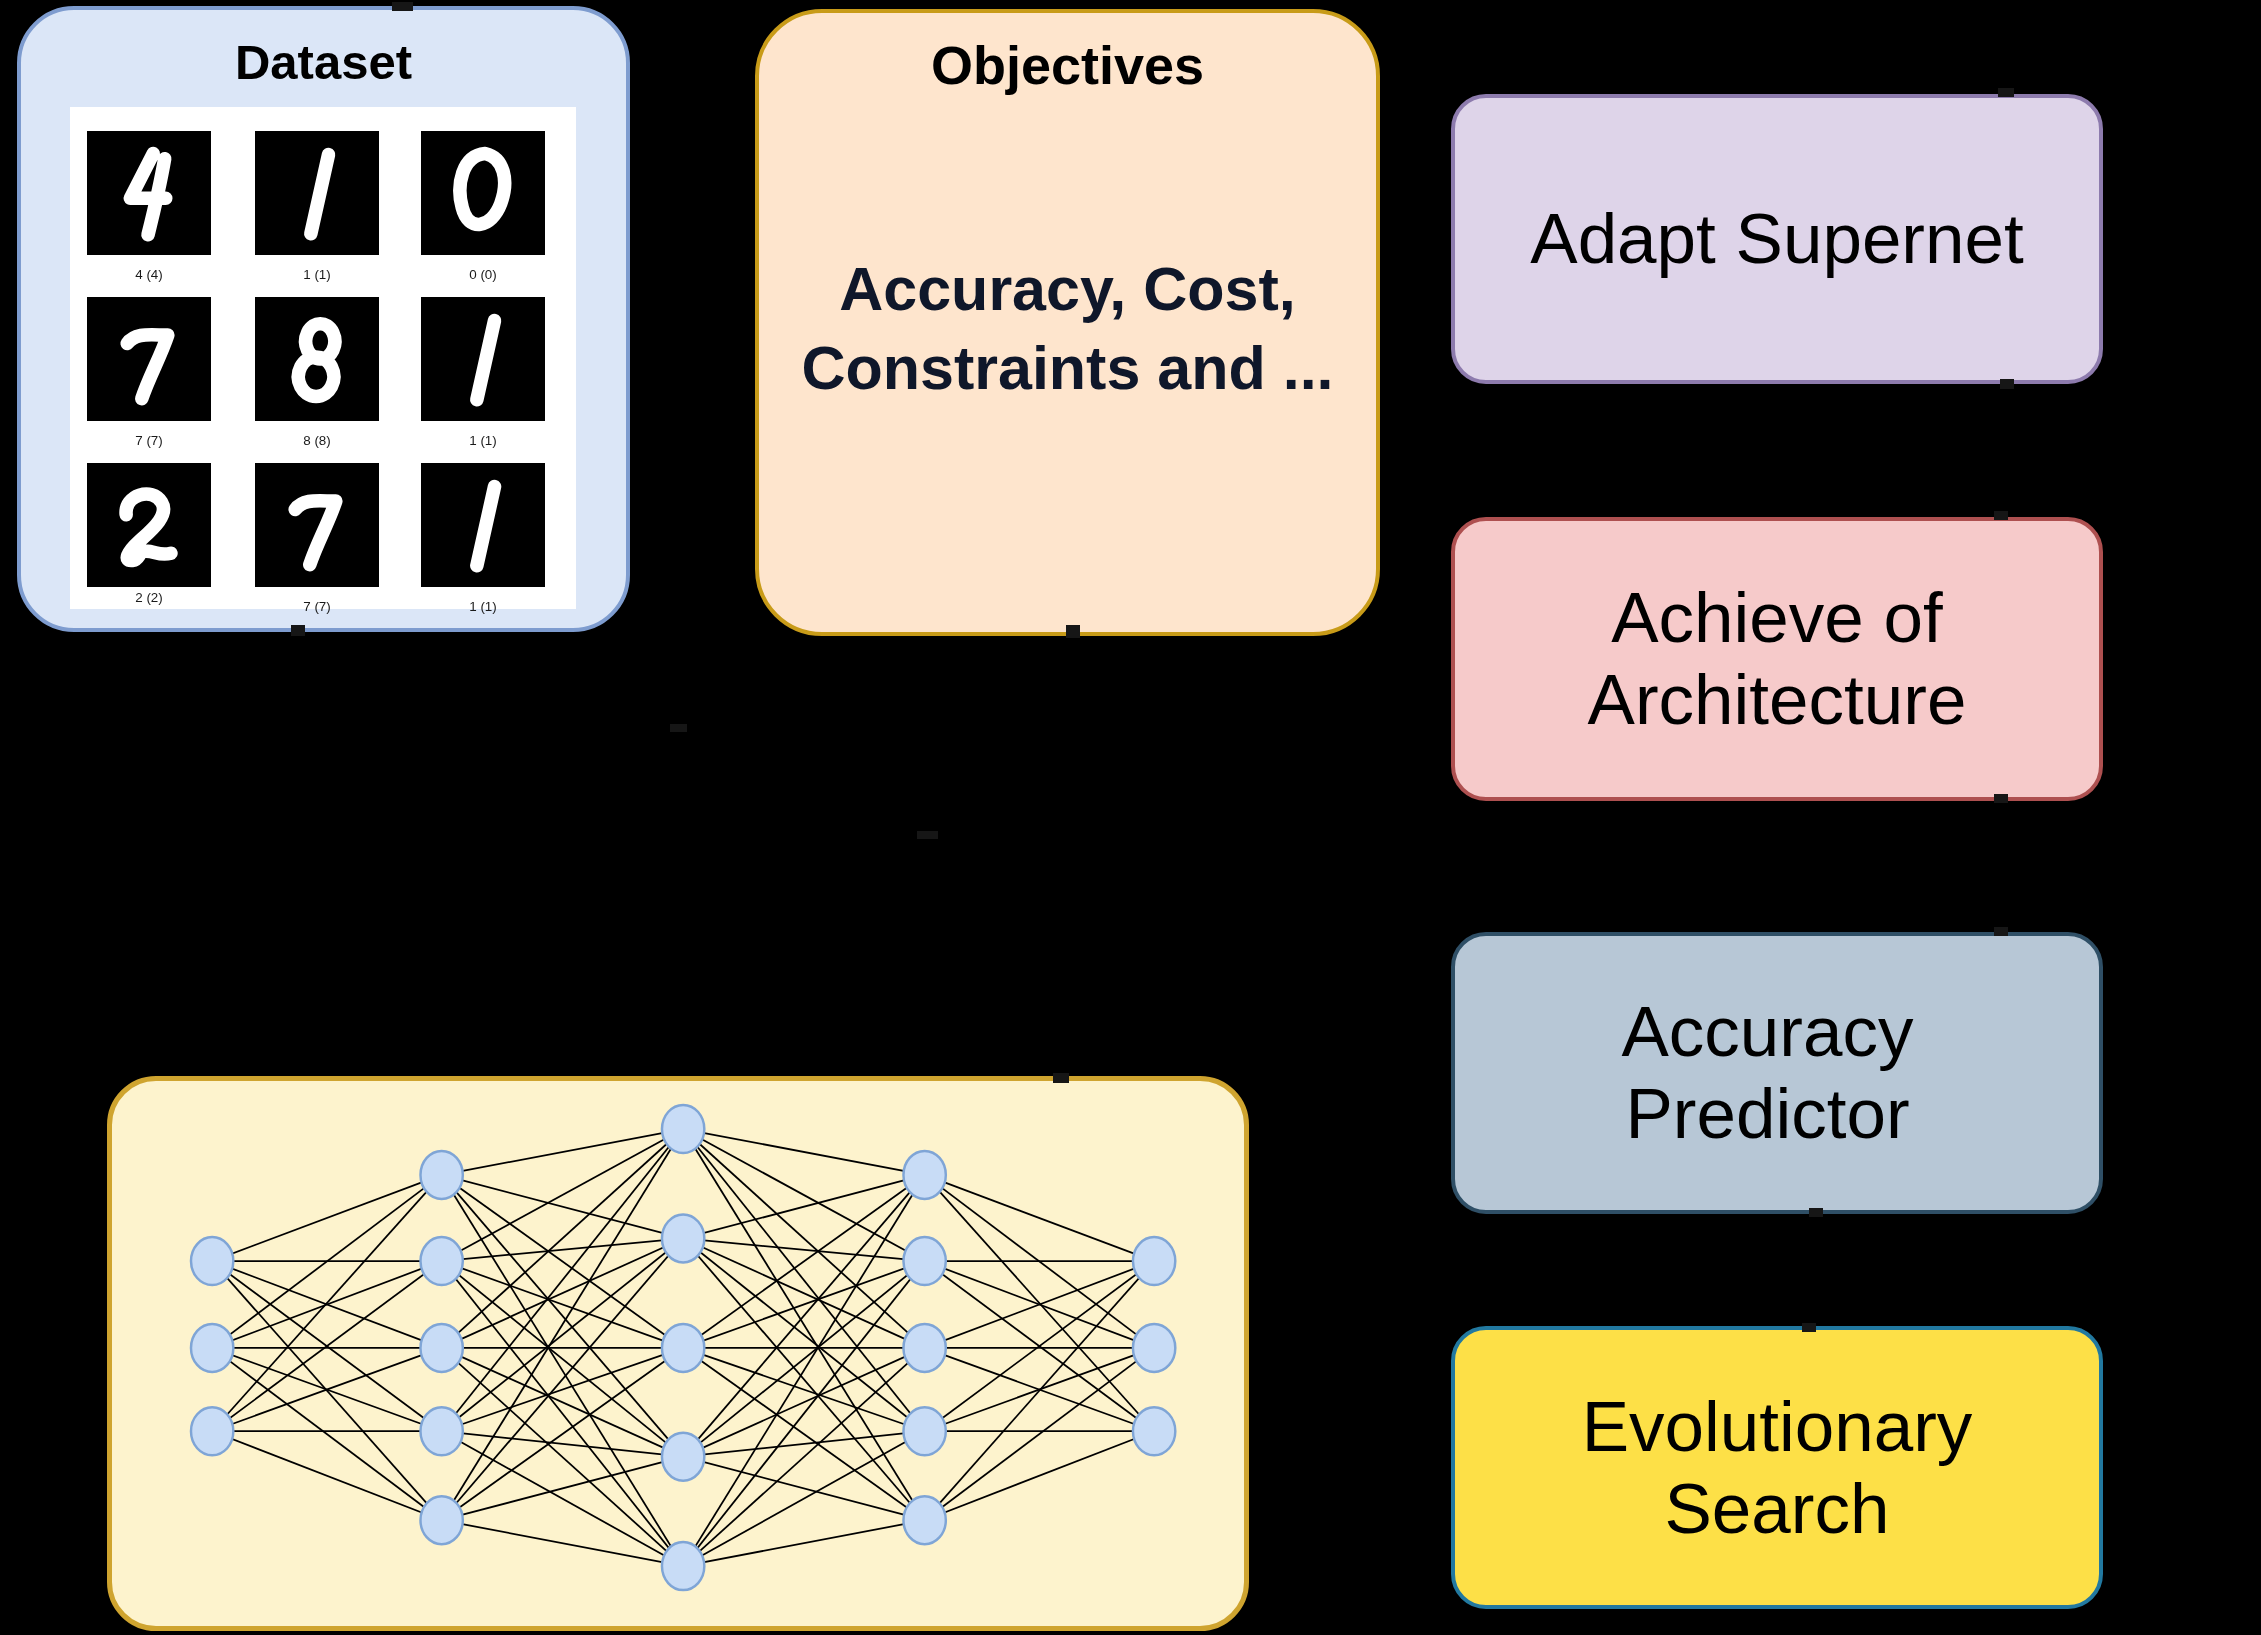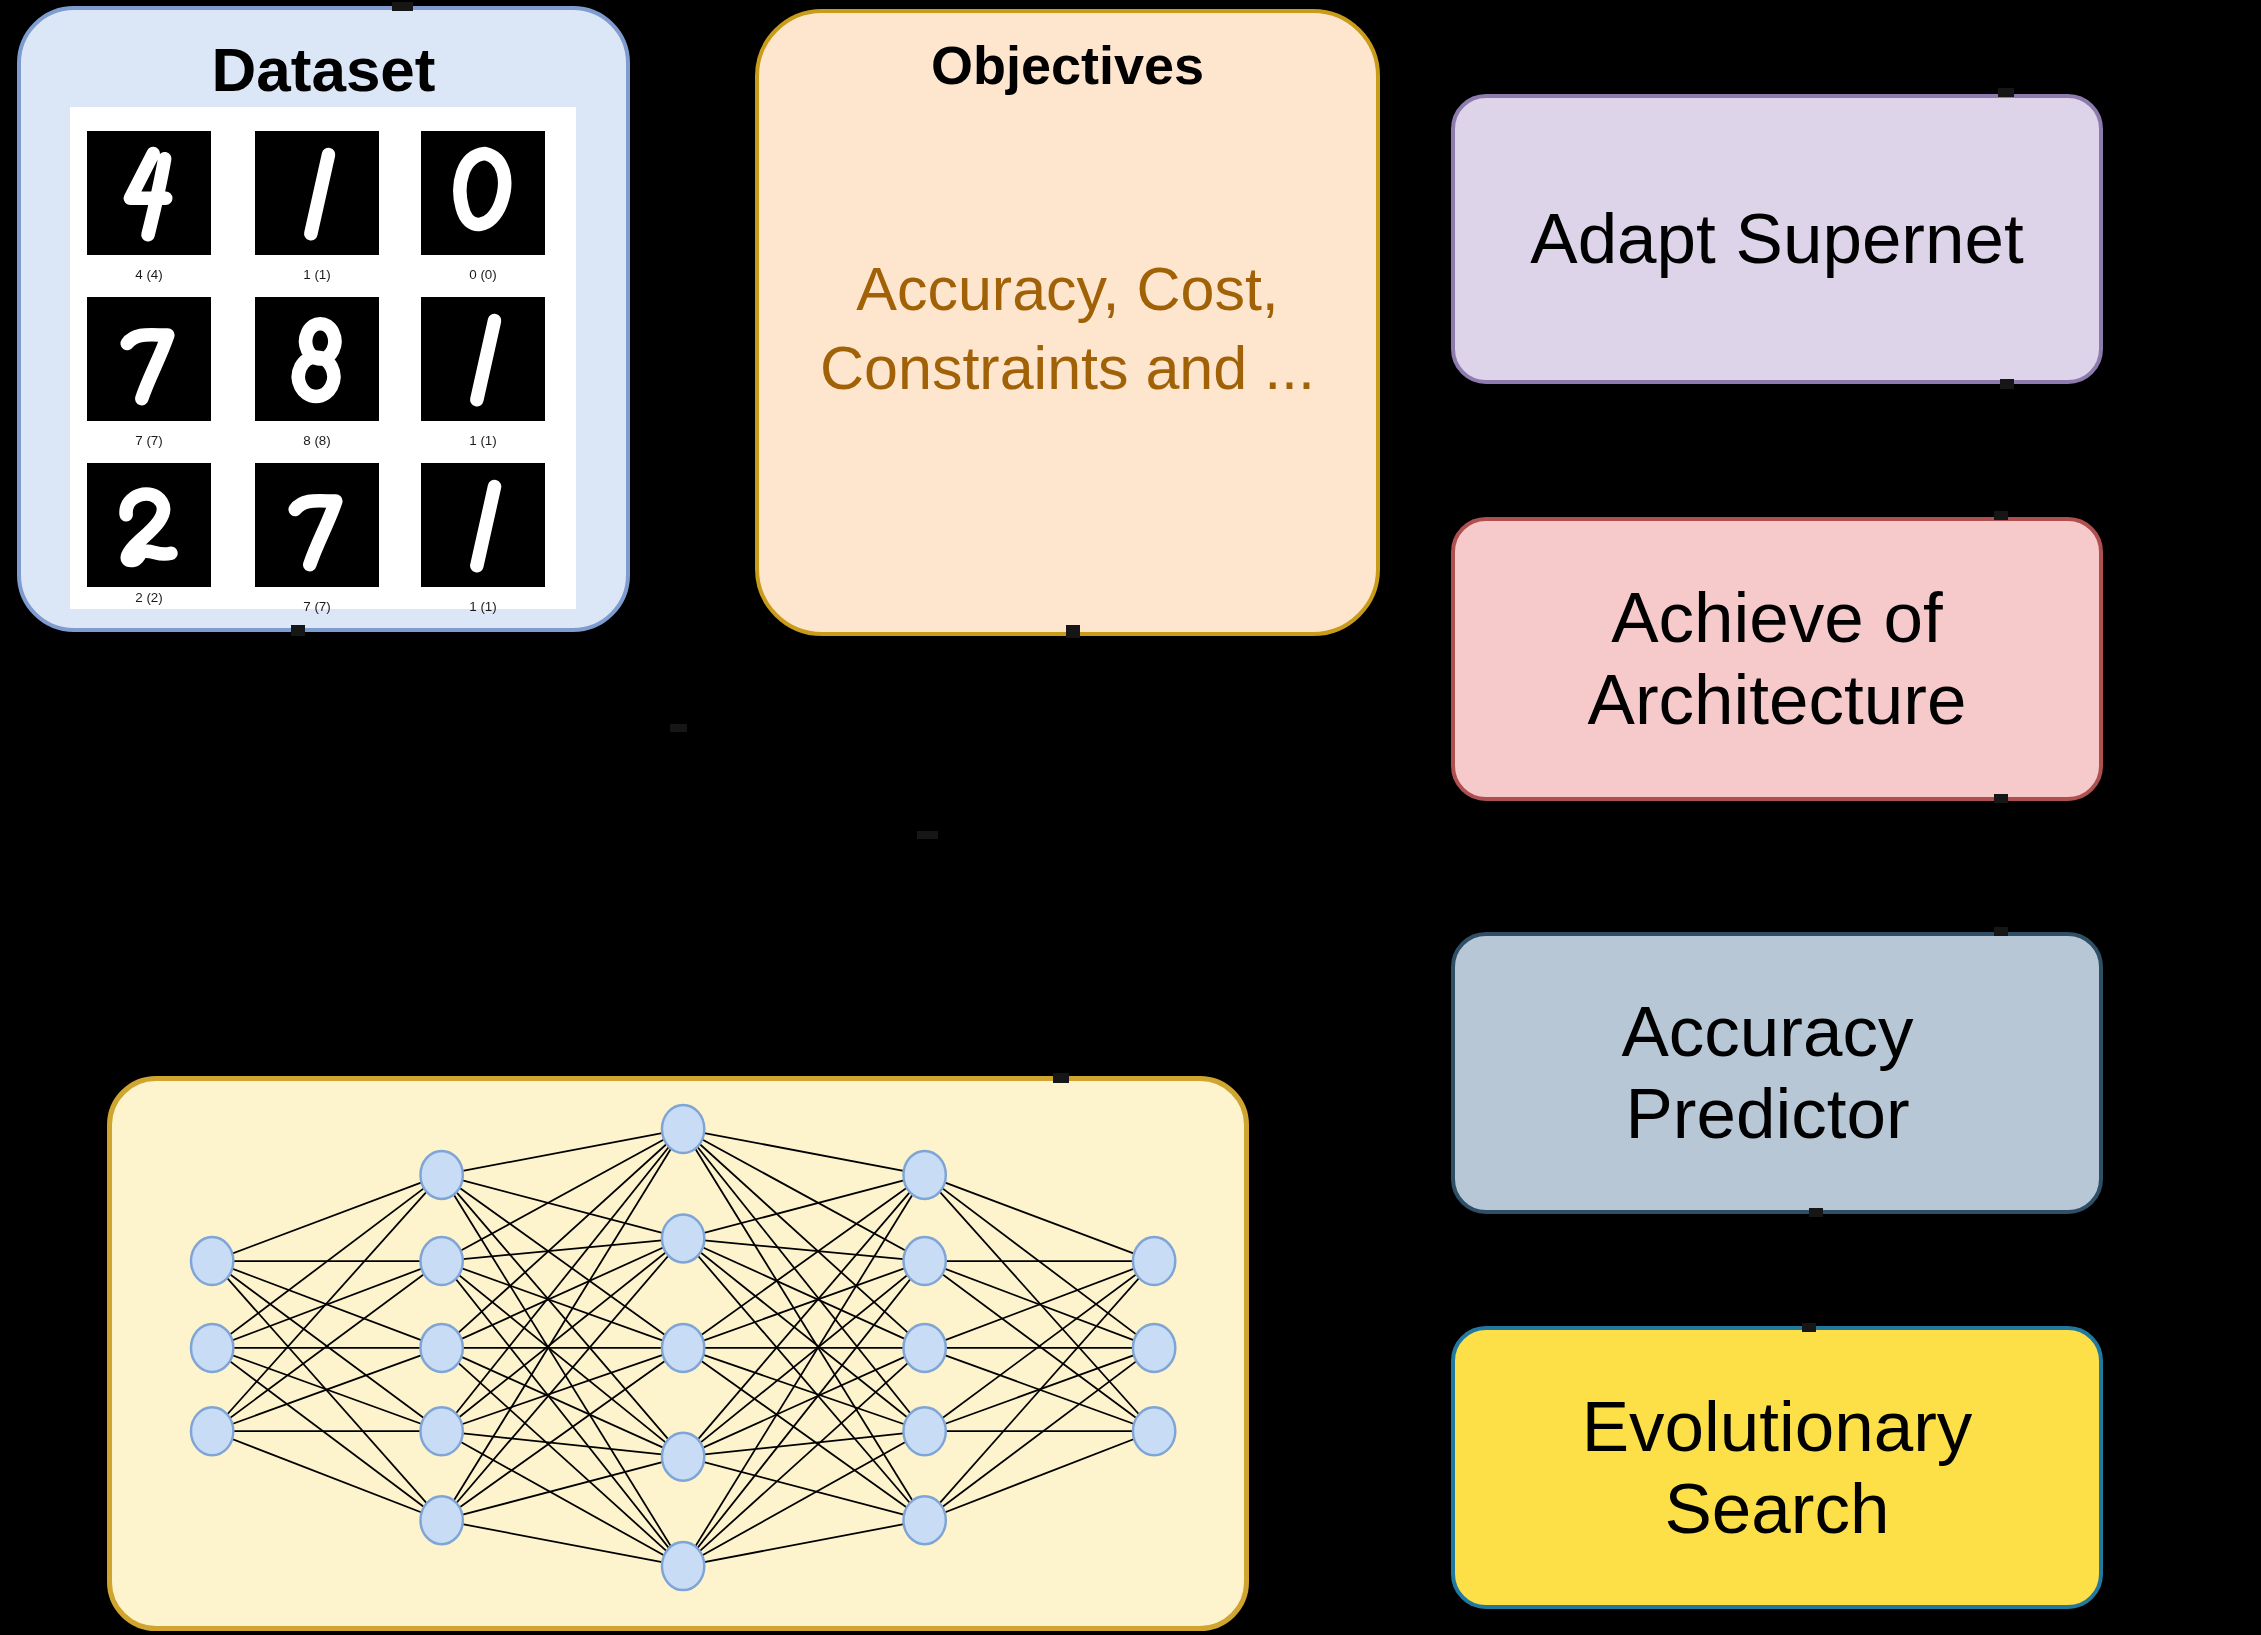--- a/index.html
+++ b/index.html
@@ -5,32 +5,32 @@
   html,body{margin:0;padding:0;background:#000;}
   #canvas{position:relative;width:2261px;height:1636px;background:#000;
           font-family:"Liberation Sans",sans-serif;overflow:hidden;}
   .box{position:absolute;box-sizing:border-box;}
   .box-title{margin:0;position:absolute;left:0;width:100%;text-align:center;
              font-weight:bold;color:#000;}
 
   
   .dataset{left:17px;top:6.4px;width:613px;height:626px;background:#dbe6f7;
            border:4.2px solid #7e9ccf;border-radius:57px;}
-  .dataset .box-title{top:24px;font-size:62px;}
+  .dataset .box-title{top:24px;font-size:49px;}
   .mnist-panel{position:absolute;left:49px;top:97px;width:506px;height:502px;background:#fff;}
   .mnist-tile{position:absolute;width:124px;height:124px;background:#000;}
   .mnist-tile svg{position:absolute;left:8%;top:8%;width:84%;height:84%;}
   .mnist-label{position:absolute;width:124px;text-align:center;font-size:13.4px;color:#1a1a1a;margin-top:9px;}
 
   
   .objectives{left:755px;top:8.5px;width:625px;height:627px;background:#fee5cd;
               border:4.2px solid #c89b18;border-radius:67px;}
   .objectives .box-title{top:21px;font-size:54px;}
   .obj-body{position:absolute;top:237px;left:0;width:100%;text-align:center;
-            font-size:61px;font-weight:normal;line-height:79px;color:#a16207;}
+            font-size:61px;font-weight:bold;line-height:79px;color:#0f172a;}
 
   
   .nas{left:447px;top:728px;width:479px;height:223px;background:#dae9d2;
        border:4.2px solid #82ad62;border-radius:42px;
        display:flex;align-items:center;padding-left:39px;gap:41px;}
   .gear-wrap{width:134px;height:134px;flex:0 0 auto;}
   .nas-label{font-size:71px;font-weight:bold;color:#000;letter-spacing:7px;}
 
   
   .supernet{left:107px;top:1076px;width:1142px;height:555px;background:#fdf3cd;

